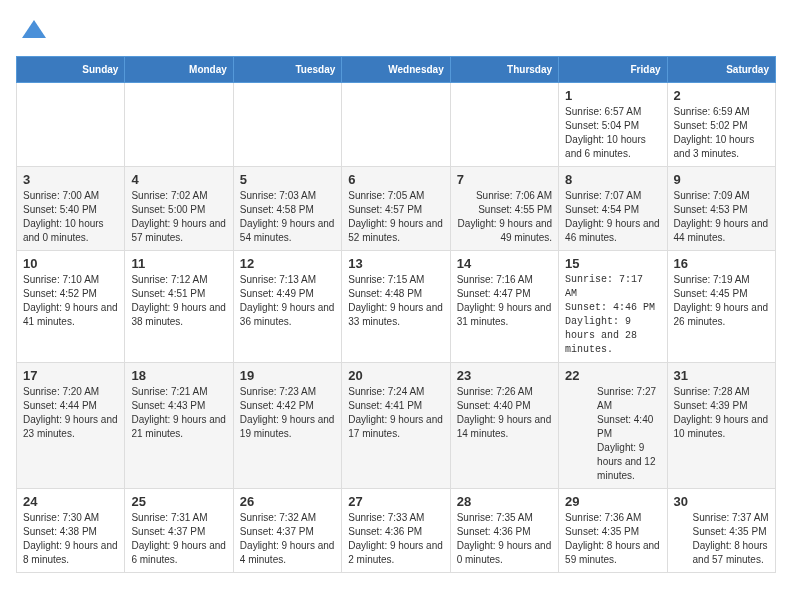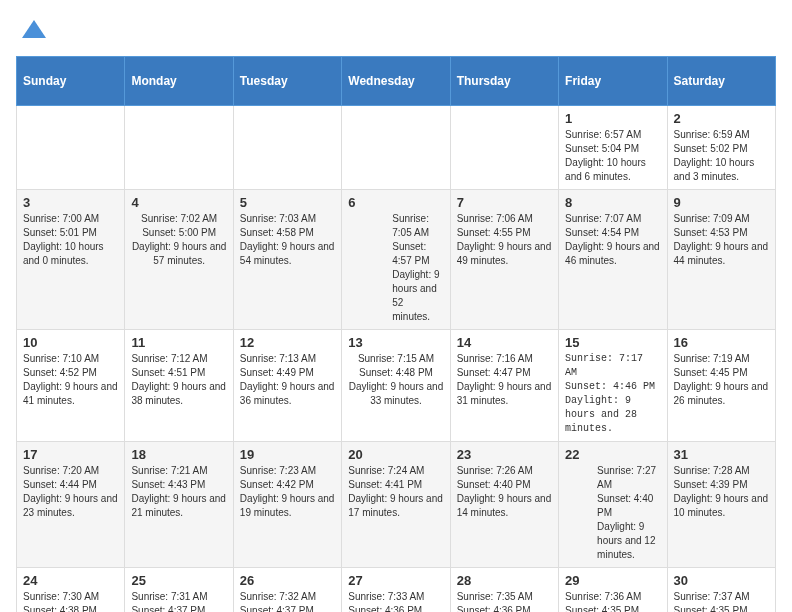--- a/index.html
+++ b/index.html
@@ -53,24 +53,24 @@
       color: #555;
     }
     .calendar {
       width: 100%;
       border-collapse: collapse;
       border: 1px solid #ccc;
     }
     .calendar th {
       background-color: #3a7abf;
       color: #fff;
-      font-size: 12px;
+      font-size: 10px;
       font-weight: bold;
-      padding: 17px 6px;
-      text-align: left;
+      padding: 7px 6px;
+      text-align: right;
       border: 1px solid #5599d9;
     }
     .calendar td {
       vertical-align: top;
       border: 1px solid #ddd;
       padding: 5px 6px;
       font-size: 10.5px;
       color: #333;
       width: 108px;
       min-height: 80px;
@@ -142,44 +142,44 @@
           <span class="day-number">2</span>
           <div class="day-info" style="white-space: pre-line;">Sunrise: 6:59 AM
 Sunset: 5:02 PM
 Daylight: 10 hours and 3 minutes.</div>
         </td>
       </tr>
       <tr>
         <td>
           <span class="day-number">3</span>
           <div class="day-info" style="white-space: pre-line;">Sunrise: 7:00 AM
-Sunset: 5:01 PM
+Sunset: 5:40 PM
 Daylight: 10 hours and 0 minutes.</div>
         </td>
         <td>
           <span class="day-number">4</span>
-          <div class="day-info" style="white-space: pre-line; text-align: center;">Sunrise: 7:02 AM
+          <div class="day-info" style="white-space: pre-line;">Sunrise: 7:02 AM
 Sunset: 5:00 PM
 Daylight: 9 hours and 57 minutes.</div>
         </td>
         <td>
           <span class="day-number">5</span>
           <div class="day-info" style="white-space: pre-line;">Sunrise: 7:03 AM
 Sunset: 4:58 PM
 Daylight: 9 hours and 54 minutes.</div>
         </td>
         <td>
           <span class="day-number">6</span>
-          <div class="day-info" style="white-space: pre-line; margin-left: 44px;">Sunrise: 7:05 AM
+          <div class="day-info" style="white-space: pre-line;">Sunrise: 7:05 AM
 Sunset: 4:57 PM
 Daylight: 9 hours and 52 minutes.</div>
         </td>
         <td>
           <span class="day-number">7</span>
-          <div class="day-info" style="white-space: pre-line;">Sunrise: 7:06 AM
+          <div class="day-info" style="white-space: pre-line; text-align: right;">Sunrise: 7:06 AM
 Sunset: 4:55 PM
 Daylight: 9 hours and 49 minutes.</div>
         </td>
         <td>
           <span class="day-number">8</span>
           <div class="day-info" style="white-space: pre-line;">Sunrise: 7:07 AM
 Sunset: 4:54 PM
 Daylight: 9 hours and 46 minutes.</div>
         </td>
         <td>
@@ -203,21 +203,21 @@
 Daylight: 9 hours and 38 minutes.</div>
         </td>
         <td>
           <span class="day-number">12</span>
           <div class="day-info" style="white-space: pre-line;">Sunrise: 7:13 AM
 Sunset: 4:49 PM
 Daylight: 9 hours and 36 minutes.</div>
         </td>
         <td>
           <span class="day-number">13</span>
-          <div class="day-info" style="white-space: pre-line; text-align: center;">Sunrise: 7:15 AM
+          <div class="day-info" style="white-space: pre-line;">Sunrise: 7:15 AM
 Sunset: 4:48 PM
 Daylight: 9 hours and 33 minutes.</div>
         </td>
         <td>
           <span class="day-number">14</span>
           <div class="day-info" style="white-space: pre-line;">Sunrise: 7:16 AM
 Sunset: 4:47 PM
 Daylight: 9 hours and 31 minutes.</div>
         </td>
         <td>
@@ -309,19 +309,19 @@
 Daylight: 9 hours and 0 minutes.</div>
         </td>
         <td>
           <span class="day-number">29</span>
           <div class="day-info" style="white-space: pre-line;">Sunrise: 7:36 AM
 Sunset: 4:35 PM
 Daylight: 8 hours and 59 minutes.</div>
         </td>
         <td>
           <span class="day-number">30</span>
-          <div class="day-info" style="white-space: pre-line;">Sunrise: 7:37 AM
+          <div class="day-info" style="white-space: pre-line; margin-left: 19px;">Sunrise: 7:37 AM
 Sunset: 4:35 PM
 Daylight: 8 hours and 57 minutes.</div>
         </td>
       </tr>
     </tbody>
 </table>
 
 </body></html>

